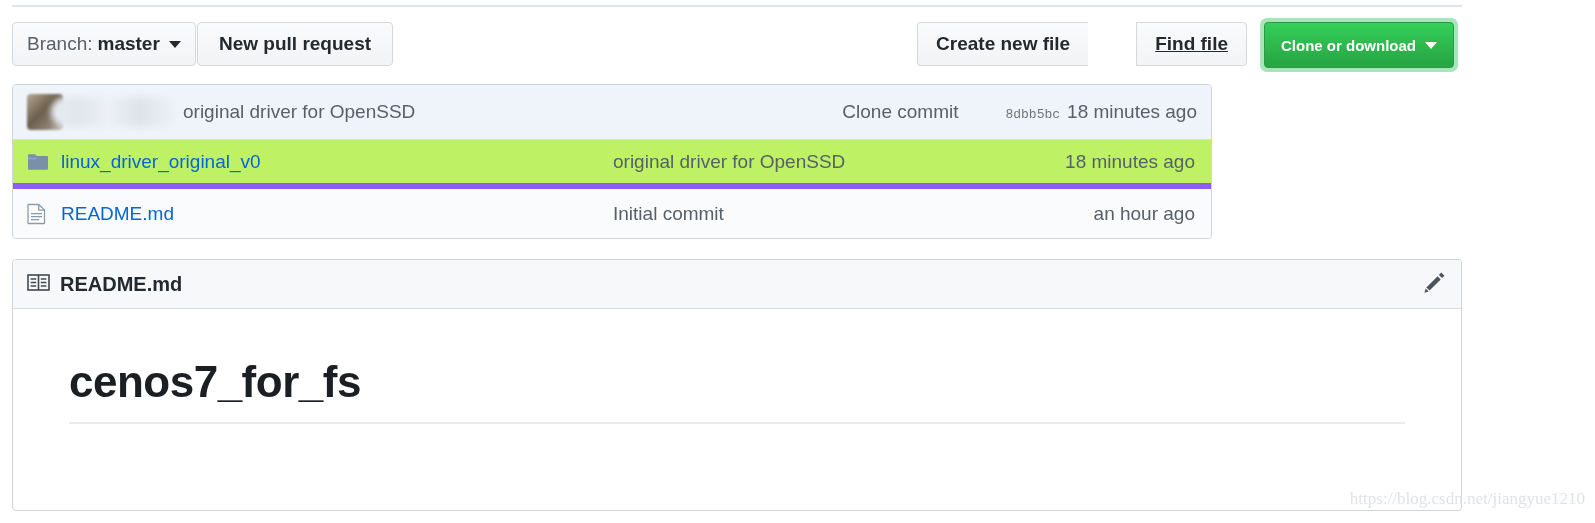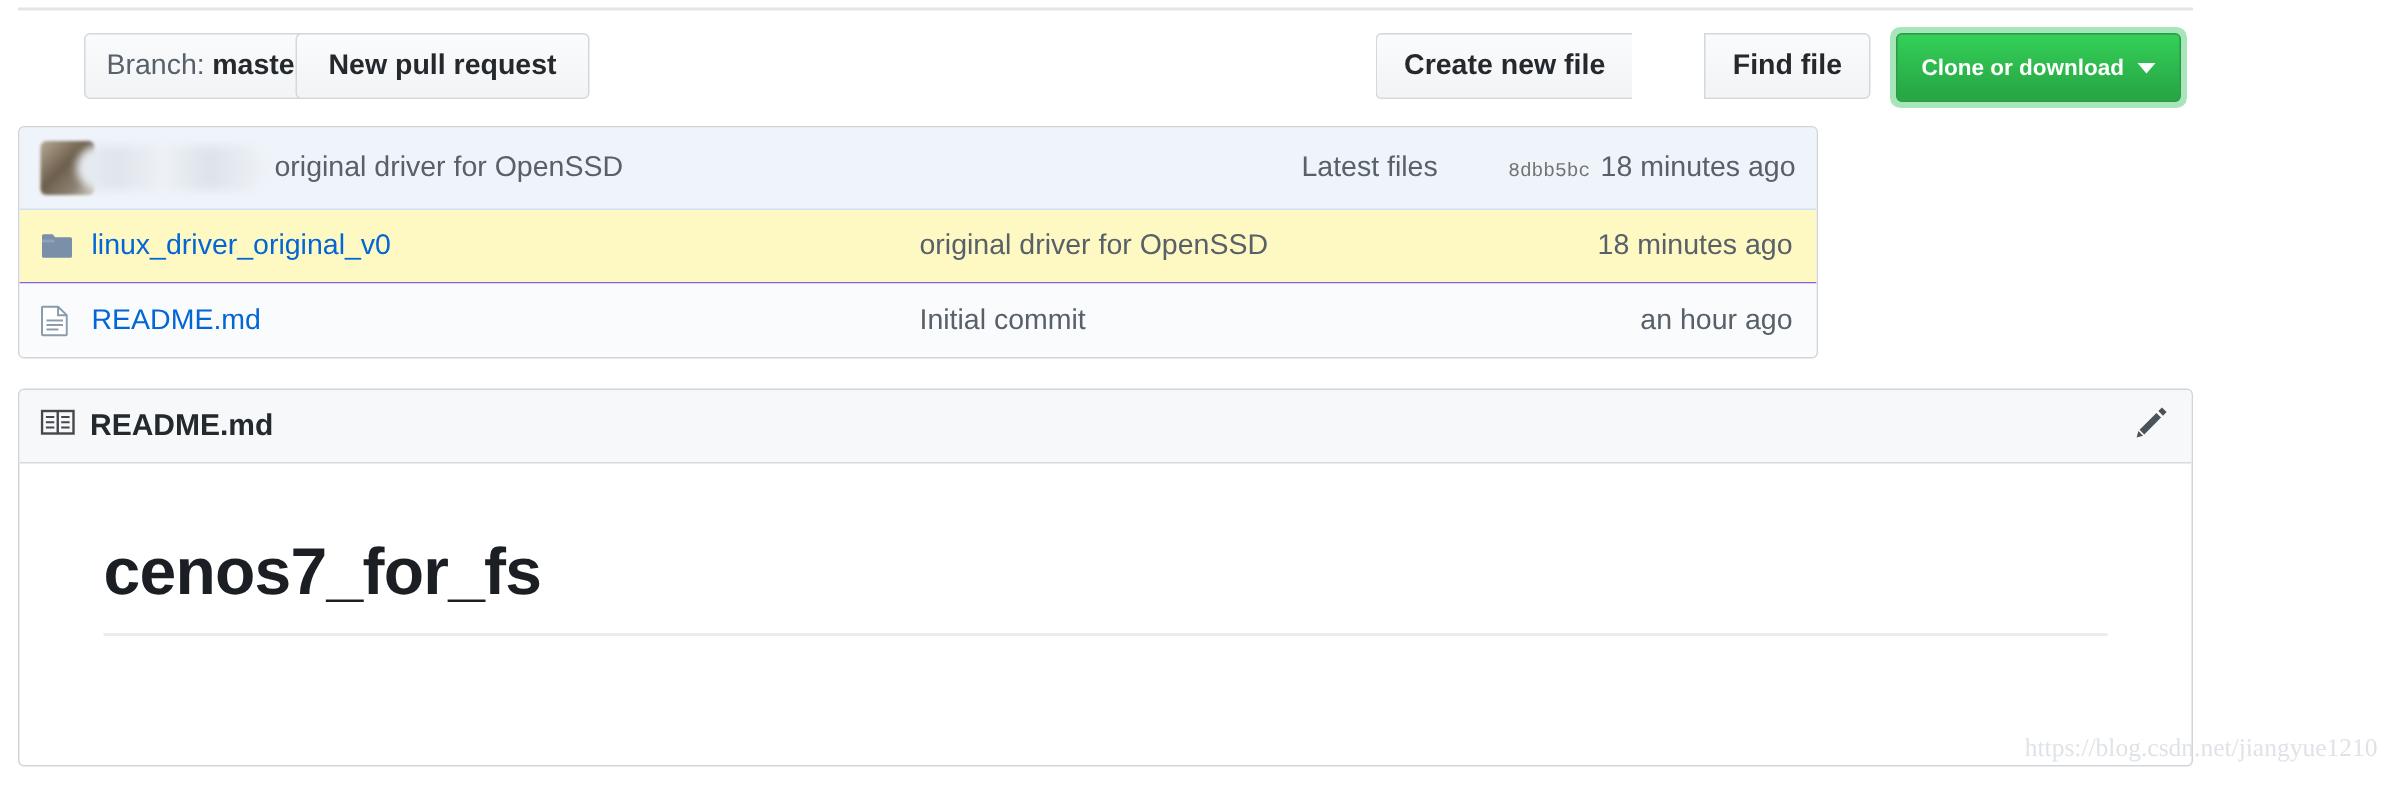--- a/index.html
+++ b/index.html
@@ -51,21 +51,20 @@
     border-radius: 4px;
     white-space: nowrap;
     cursor: pointer;
     user-select: none;
   }
   .branch-btn {
     position: absolute;
     left: 0;
     top: 0;
     padding: 0 14px;
-    margin-left: 44px;
   }
   .branch-btn .lbl-normal { font-weight: 400; color: #586069; }
   .branch-btn .lbl-strong { font-weight: 700; color: #24292e; margin-left: 5px; }
   .caret {
     display: inline-block;
     width: 0; height: 0;
     margin-left: 9px;
     border-left: 6px solid transparent;
     border-right: 6px solid transparent;
     border-top: 7px solid #24292e;
@@ -95,20 +94,21 @@
     padding: 0 18px;
   }
   .btn-group .btn:first-child {
     border-top-left-radius: 4px;
     border-bottom-left-radius: 4px;
   }
   .btn-group .btn:last-child {
     border-right-width: 1px;
     border-top-right-radius: 4px;
     border-bottom-right-radius: 4px;
+    text-decoration: underline;
   }
 
   .clone-wrap {
     position: absolute;
     right: 4px;
     top: -4px;
     padding: 4px;
     border-radius: 7px;
     background: #a9e5ba;
   }
@@ -192,22 +192,22 @@
     color: #737373;
     margin-left: 40px;
   }
 
   .file-row {
     display: flex;
     align-items: center;
     height: 49px;
     padding: 0 14px;
     box-sizing: border-box;
-    border-bottom: 1px solid #8b5cf6;
-    background: #fef9c3;
+    border-bottom: 6px solid #8b5cf6;
+    background: #bef264;
   }
   .file-row.alt { background: #fafbfc; }
   .file-row:last-child { border-bottom: none; }
 
   .row-icon {
     width: 26px;
     flex: none;
     display: flex;
     align-items: center;
     justify-content: flex-start;
@@ -330,21 +330,21 @@
 
 </div>
 
 <div class="file-box">
 
   <div class="commit-bar">
     <div class="avatar-blur"></div>
     <div class="name-blur"></div>
     <div class="commit-msg">original driver for OpenSSD</div>
     <div class="commit-meta">
-      <span>Latest files</span>
+      <span>Clone commit</span>
       <span class="sha">8dbb5bc</span>
       <span>18 minutes ago</span>
     </div>
   </div>
 
   <div class="file-row">
     <span class="row-icon">
       <svg width="22" height="20" viewBox="0 0 22 20" aria-hidden="true">
         <path d="M1 3.2a1 1 0 0 1 1-1h6.1l1.7 1.9H20a1 1 0 0 1 1 1v11.7a1 1 0 0 1-1 1H2a1 1 0 0 1-1-1V3.2z" fill="#7a8fa8"></path>
         <path d="M1 5.6h8.3V7.6H1z" fill="#8fa2b8"></path>

